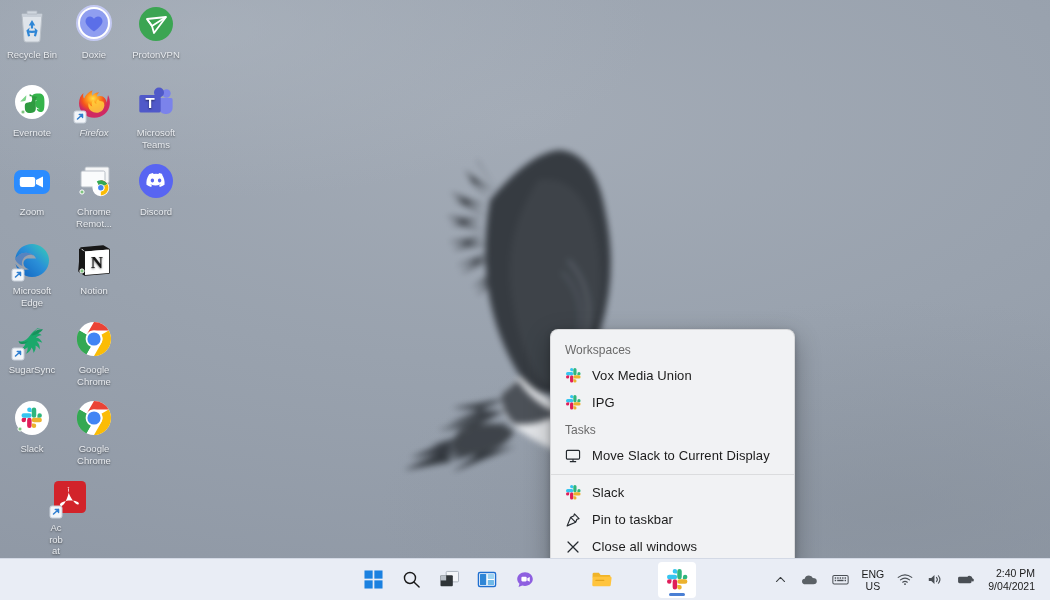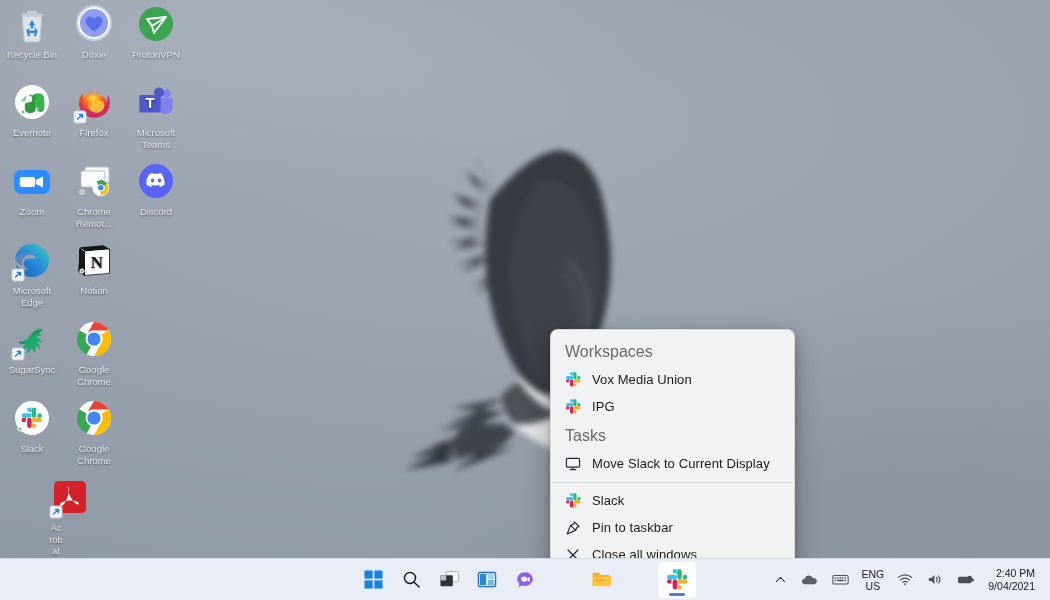--- a/index.html
+++ b/index.html
@@ -70,21 +70,21 @@
     border: 1px solid rgba(0,0,0,0.10);
     border-radius: 8px;
     box-shadow: 0 9px 26px rgba(0,0,0,0.30), 0 2px 6px rgba(0,0,0,0.18);
     padding: 6px 0 8px 0;
     font-size: 12.5px;
     color: #1b1b1b;
     overflow: hidden;
   }
   .menu-section-title {
     padding: 7px 14px 5px 14px;
-    font-size: 16px;
+    font-size: 12px;
     color: #6a6a6a;
   }
   .menu-item {
     display: flex;
     align-items: center;
     height: 27px;
     padding: 0 14px;
     gap: 11px;
     cursor: default;
   }
@@ -260,21 +260,21 @@
           <svg viewBox="0 0 42 42">
             <circle cx="21" cy="20" r="17" fill="#ffffff"></circle>
             <path d="M27.5 11.5 c4 0 5.5 2 5.8 5.4 .3 3.6 .2 8.2 -.4 10.5 -.6 2.3 -2.4 2.8 -4 2.6 -2.1 -.3 -3 -1.9 -3.2 -3.2 1 .5 2.2 .6 2.9 .2 -2.4 -.6 -4 -2.3 -4.4 -5.1 -.3 -2.1 .5 -3.5 1.9 -3.9 -1.2 -.3 -2.8 0 -3.8 .8 -.1 -1.7 -.5 -3 -1.9 -3.8 .3 -1.5 1.7 -2.8 3.6 -3.2 1.1 -.2 2.3 -.3 3.5 -.3 Z" fill="#35b44b"></path>
             <path d="M18.6 12.2 c1.5 0 2.6 .9 2.6 2.6 0 2.3 -.1 4 -.7 4.7 -.7 .8 -2.2 .9 -3.3 .9 -2 0 -3.4 .6 -3.4 3.3 0 2.1 .1 4.4 .8 5.5 .9 1.4 2.7 1.8 4.9 1.8 2.6 0 4.3 -.7 5 -2.7 .4 -1.2 .4 -3 .3 -4.7 -.5 -4 -.2 -7.2 1.4 -8.6 -.9 -.6 -2.2 -.8 -3.8 -.8 -1.3 0 -2.6 .1 -3.8 .1 Z" fill="#2f9b40"></path>
             <path d="M9.2 19.4 l6.1 -6.2 c0 2.1 -.2 4.4 -.8 5.2 -.7 .8 -3.1 1 -5.3 1 Z" fill="#7ed489"></path>
             <circle cx="12" cy="30" r="2.1" fill="#7ec47e" stroke="#fff" stroke-width="1"></circle>
           </svg>
         </div>
         <span class="label">Evernote</span>
       </div>
-      <div class="dicon" style="left: 63px; top: 82px;">
+      <div class="dicon" style="left: 63px; top: 82px; font-style: italic;">
         <div class="glyph">
           <svg viewBox="0 0 42 42">
             <defs>
               <radialGradient id="ff1" cx="45%" cy="30%">
                 <stop offset="0%" stop-color="#ffe04a"></stop>
                 <stop offset="35%" stop-color="#ff9d1d"></stop>
                 <stop offset="70%" stop-color="#f4541c"></stop>
                 <stop offset="100%" stop-color="#cf2a63"></stop>
               </radialGradient>
             </defs>

